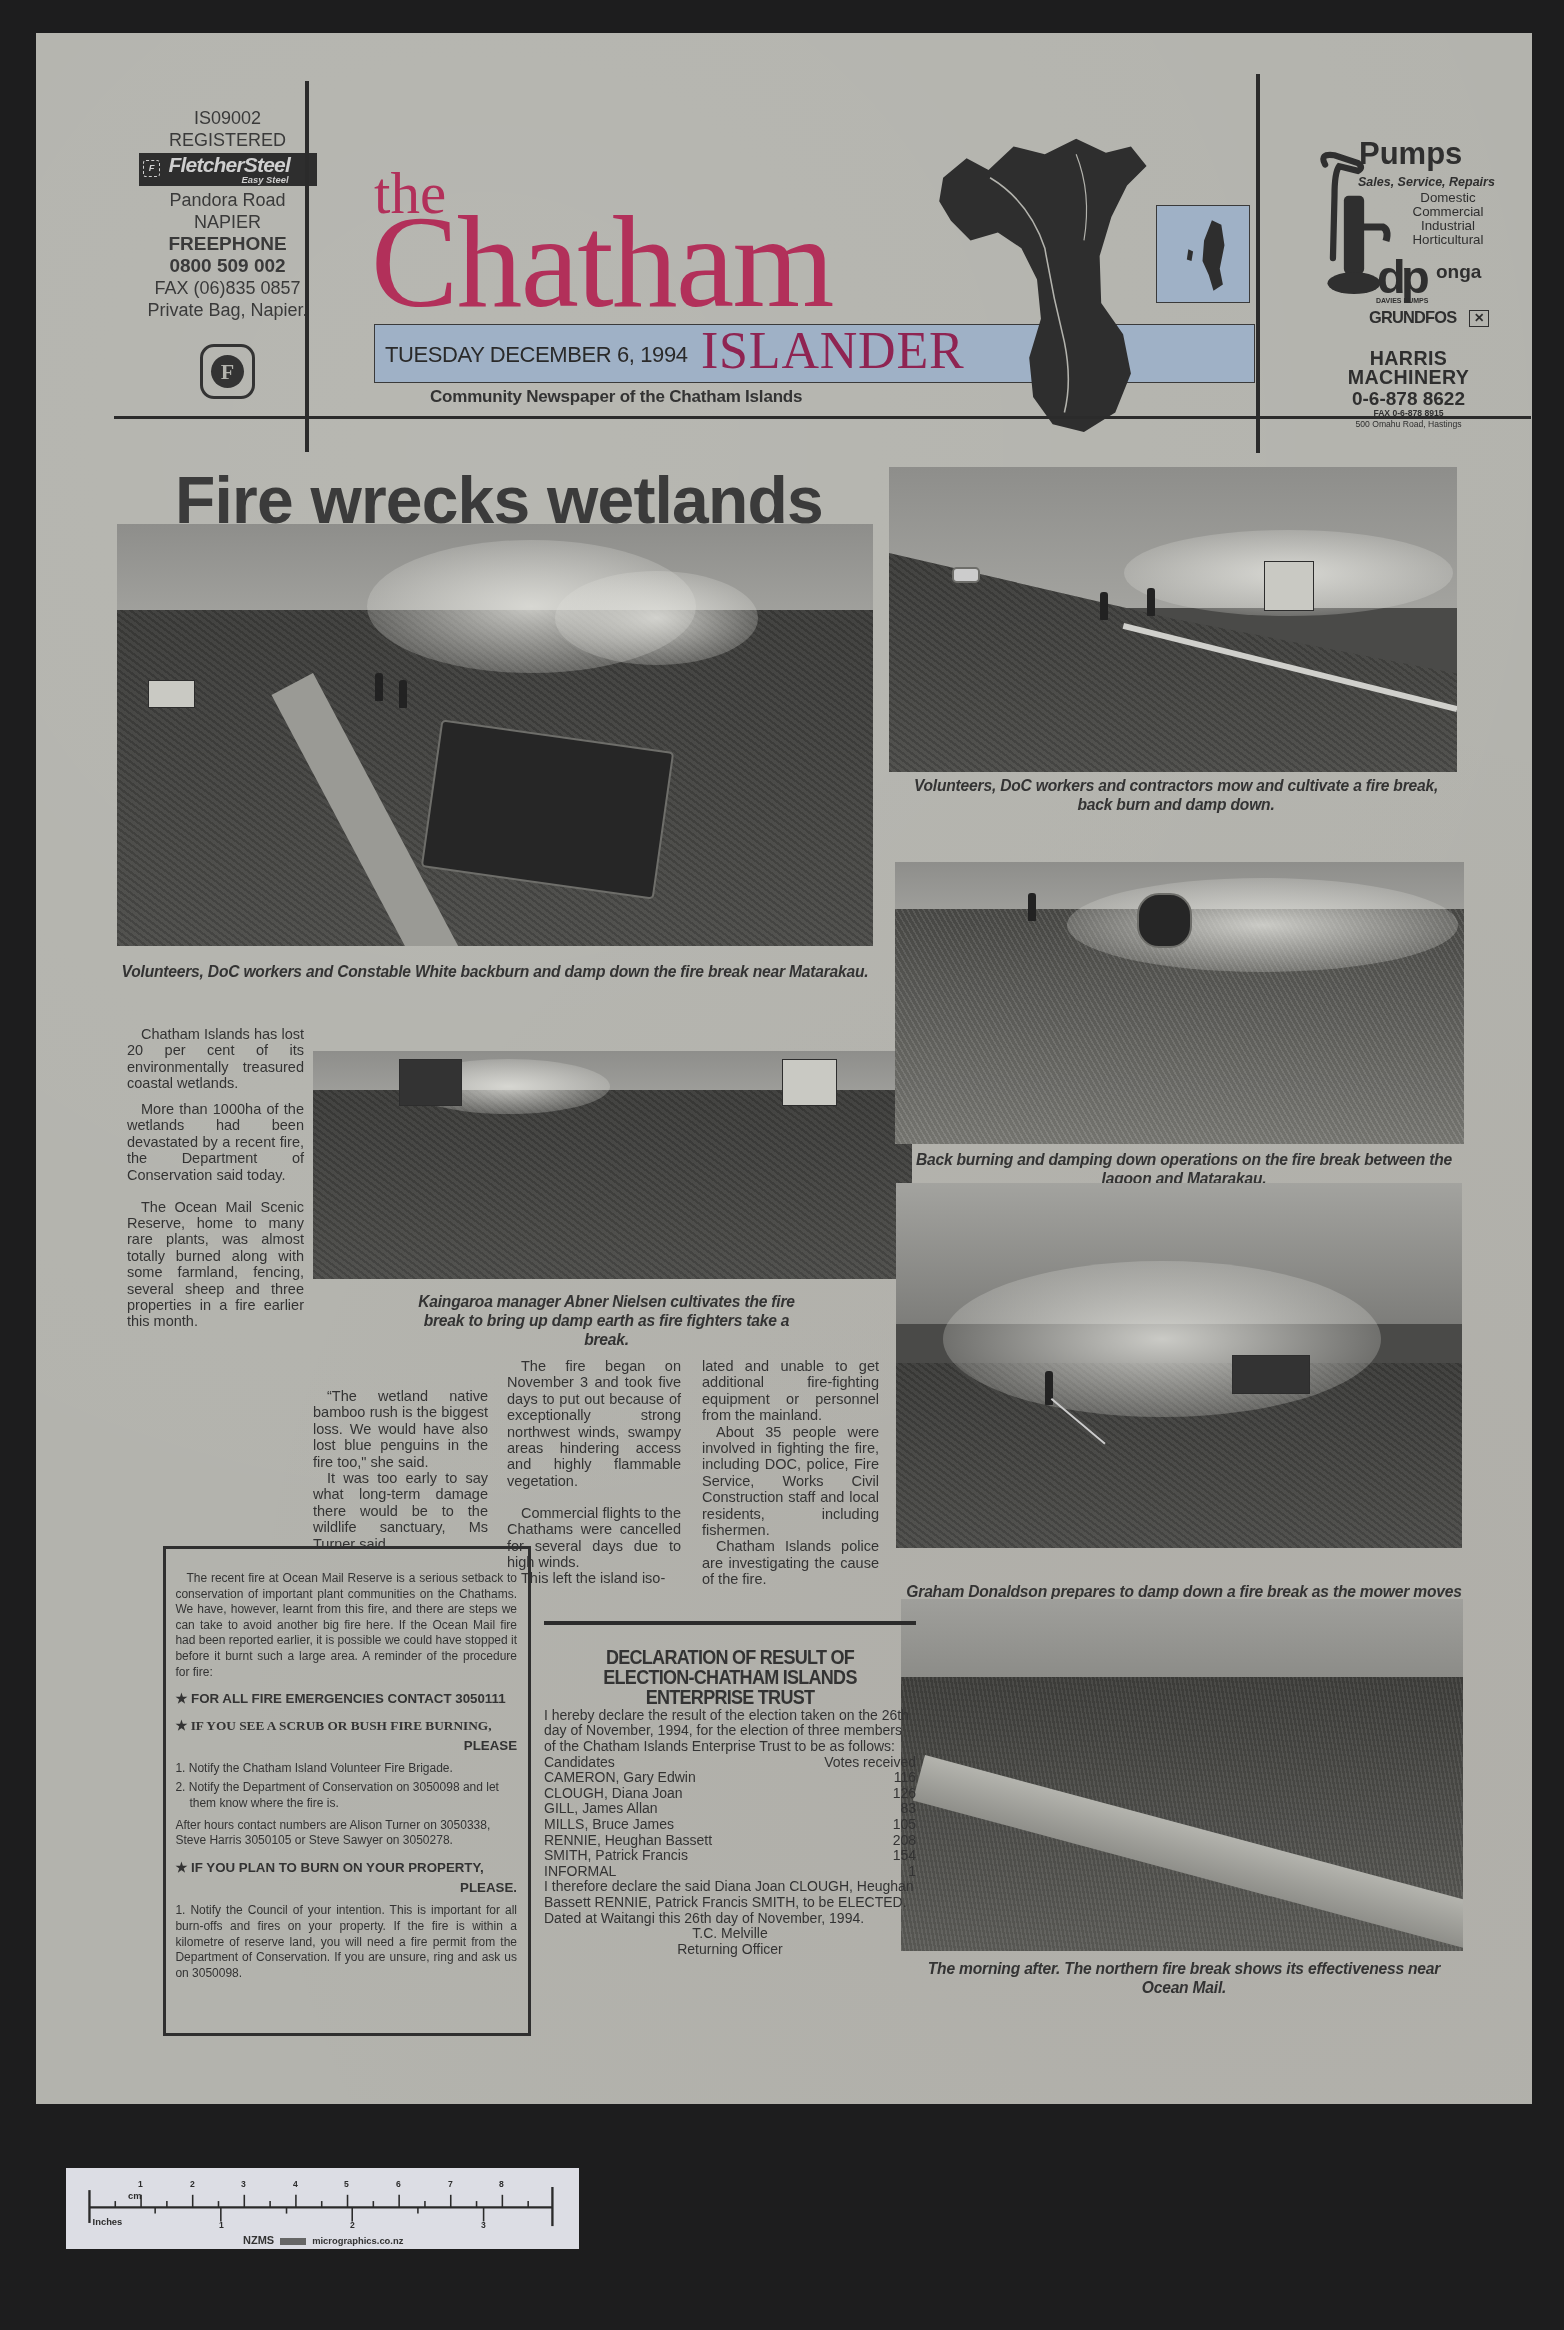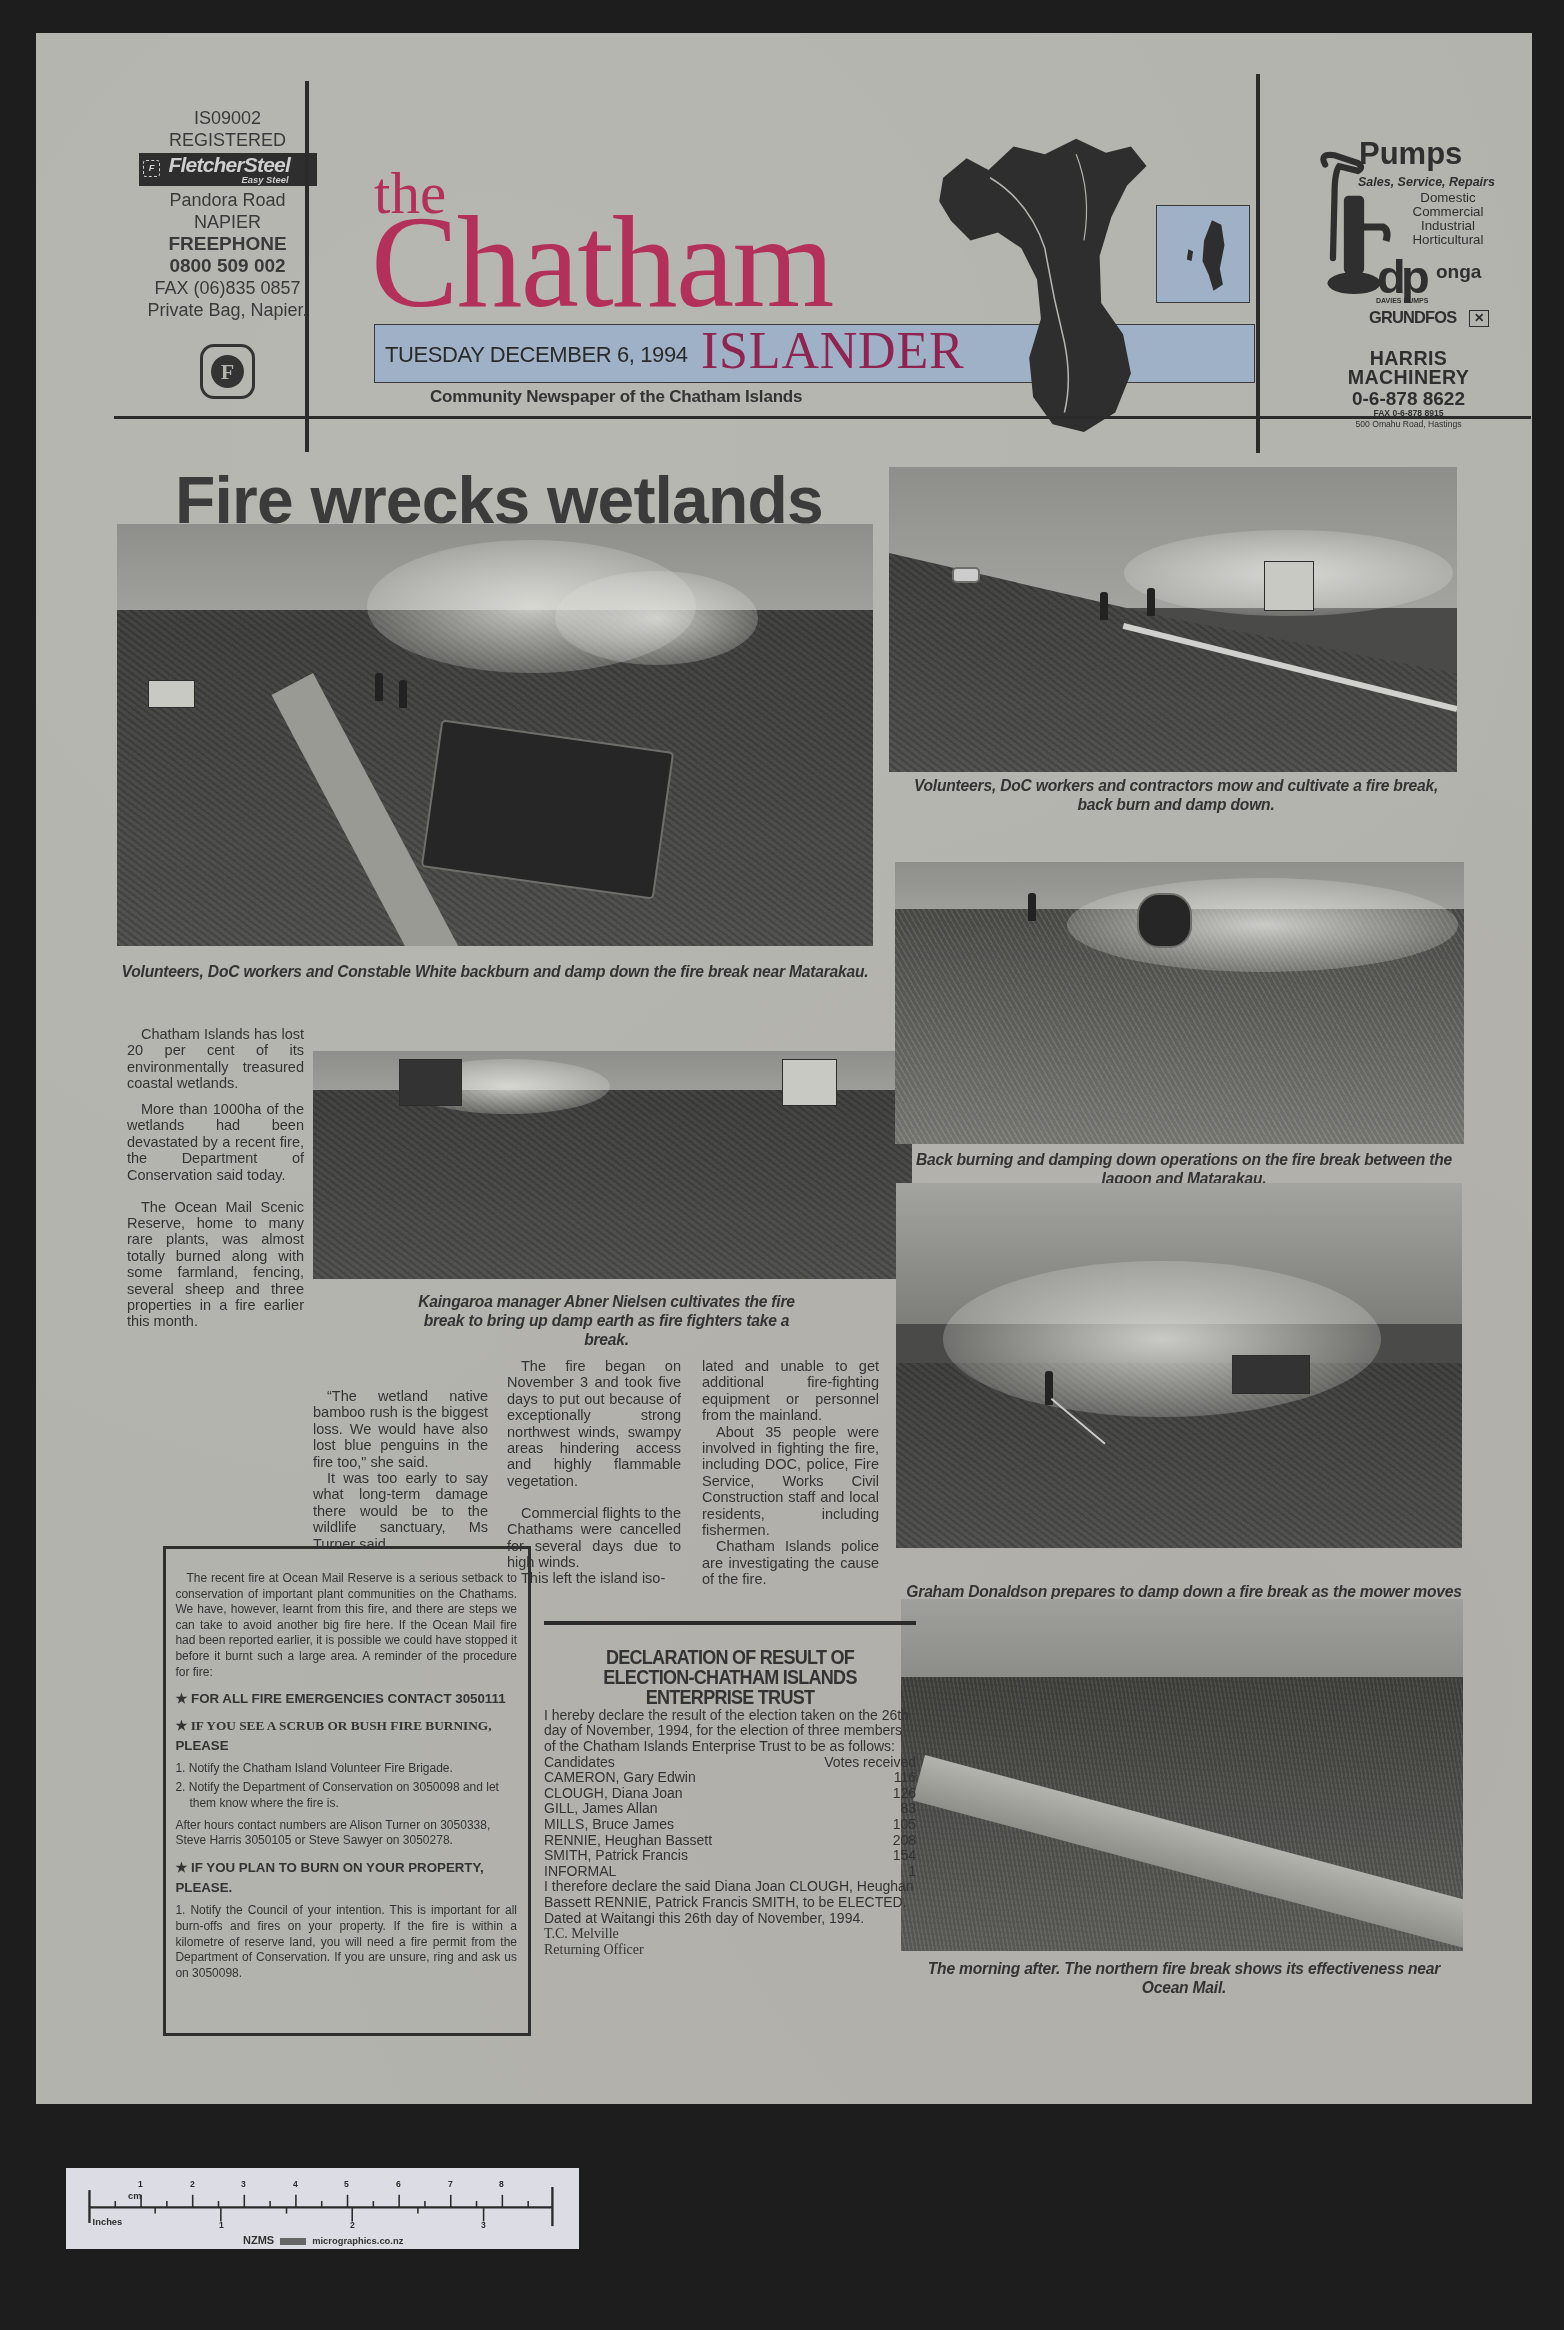--- a/index.html
+++ b/index.html
@@ -80,28 +80,28 @@
 
   
   .col { position: absolute; font-size: 14.5px; line-height: 16.4px; color: #333; text-align: justify; }
   .col p { text-indent: 14px; margin-bottom: 0; }
   .col p.gap { margin-top: 15.6px; }
 
   .notice { position: absolute; left: 127px; top: 1513px; width: 368px; height: 490px; border: 3.1px solid #2f2f2f; padding: 22px 11px 7.8px 9.4px; font-size: 12px; line-height: 15.6px; color: #333; }
   .notice p { margin-bottom: 7.8px; }
   .notice .intro { text-indent: 11px; text-align: justify; }
   .notice .star { font-weight: bold; font-size: 13.3px; margin: 11px 0 7.8px; }
-  .notice .please { font-weight: bold; font-size: 13.3px; margin-bottom: 7.8px; }
+  .notice .please { font-weight: bold; font-size: 13.3px; margin-bottom: 7.8px; text-align: right; }
   .notice .step { padding-left: 14px; text-indent: -14px; margin-bottom: 3.1px; }
 
   .decl { position: absolute; left: 508px; top: 1588px; width: 372px; font-size: 14px; line-height: 15.6px; color: #333; }
   .decl .topbar { height: 3.9px; background: #2b2b2b; margin-bottom: 22px; }
   .decl h2 { font-weight: bold; font-size: 19.6px; line-height: 20.3px; text-align: center; letter-spacing: -0.8px; transform: scaleX(0.92); }
   .decl .row { display: flex; justify-content: space-between; }
-  .decl .sig { text-align: left; font-family: Liberation Serif, serif; }
+  .decl .sig { text-align: center; }
 
   
   .ruler { position: absolute; left: 66px; top: 2168px; width: 513px; height: 81px; background: #dcdde4; }
   .ruler .logo { position: absolute; left: 177px; top: 66px; font-size: 9.4px; font-weight: bold; color: #333; }
   .ruler .logo b { font-size: 11px; }
 </style>
 </head>
 <body>
 
 <div class="page">

